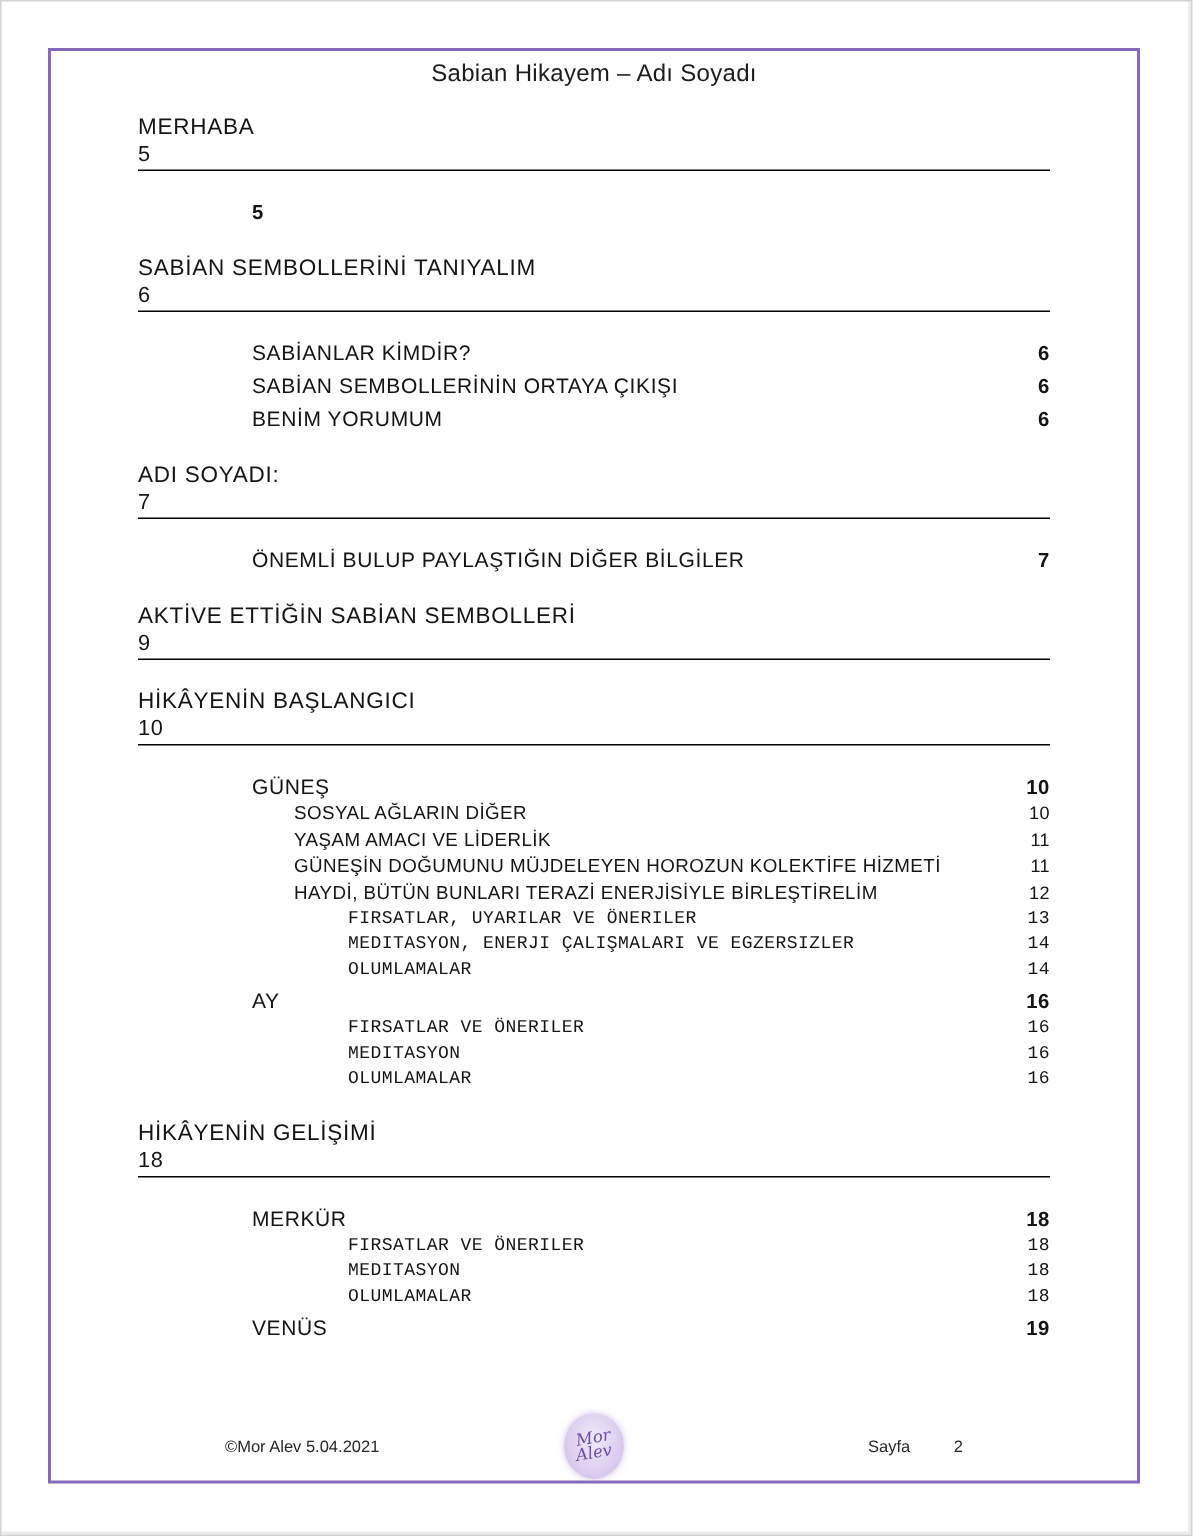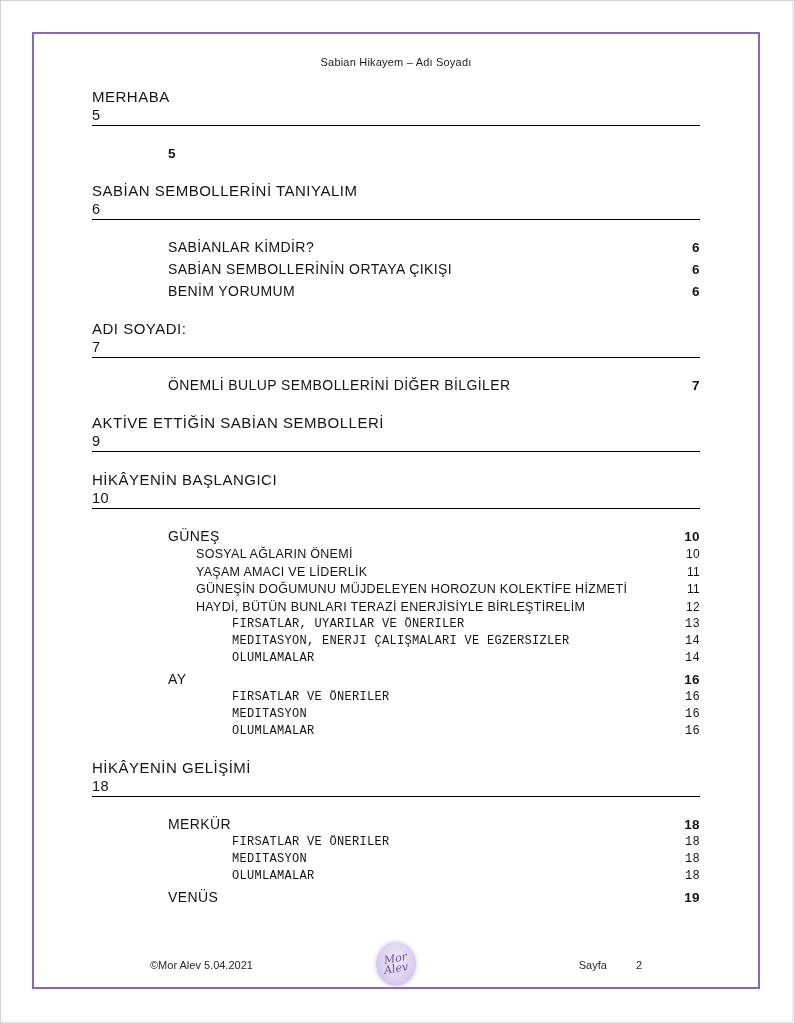--- a/index.html
+++ b/index.html
@@ -20,25 +20,24 @@
   .frame{
     position:absolute;left:31px;top:31px;right:34px;bottom:34px;
     border:2px solid #8668bc;
     box-sizing:border-box;
   }
   .content{
     position:absolute;left:58px;right:58px;top:9px;bottom:0;
   }
   .doc-header{
     text-align:center;
-    font-size:11px;
+    font-size:16px;
     line-height:14px;
     color:#1c1c1c;
     letter-spacing:.2px;
-    margin-top:12px;
   }
   .toc{
     margin-top:17px;
   }
   .row{
     display:flex;justify-content:space-between;align-items:baseline;
     color:#141414;
   }
   .row .lbl{white-space:nowrap;overflow:hidden;}
   .lvl1{
@@ -121,37 +120,37 @@
           </div>
           <div class="row lvl2">
             <span class="lbl">BENİM YORUMUM</span>
             <span class="num">6</span>
           </div>
           <div class="row lvl1">
             <span class="lbl">ADI SOYADI:</span>
             <span class="num">7</span>
           </div>
           <div class="row lvl2">
-            <span class="lbl">ÖNEMLİ BULUP SEMBOLLERİNİ DİĞER BİLGİLER</span>
+            <span class="lbl">ÖNEMLİ BULUP PAYLAŞTIĞIN DİĞER BİLGİLER</span>
             <span class="num">7</span>
           </div>
           <div class="row lvl1">
             <span class="lbl">AKTİVE ETTİĞİN SABİAN SEMBOLLERİ</span>
             <span class="num">9</span>
           </div>
           <div class="row lvl1">
             <span class="lbl">HİKÂYENİN BAŞLANGICI</span>
             <span class="num">10</span>
           </div>
           <div class="row lvl2">
             <span class="lbl">GÜNEŞ</span>
             <span class="num">10</span>
           </div>
           <div class="row lvl3">
-            <span class="lbl">SOSYAL AĞLARIN ÖNEMİ</span>
+            <span class="lbl">SOSYAL AĞLARIN DİĞER</span>
             <span class="num">10</span>
           </div>
           <div class="row lvl3">
             <span class="lbl">YAŞAM AMACI VE LİDERLİK</span>
             <span class="num">11</span>
           </div>
           <div class="row lvl3">
             <span class="lbl">GÜNEŞİN DOĞUMUNU MÜJDELEYEN HOROZUN KOLEKTİFE HİZMETİ</span>
             <span class="num">11</span>
           </div>

